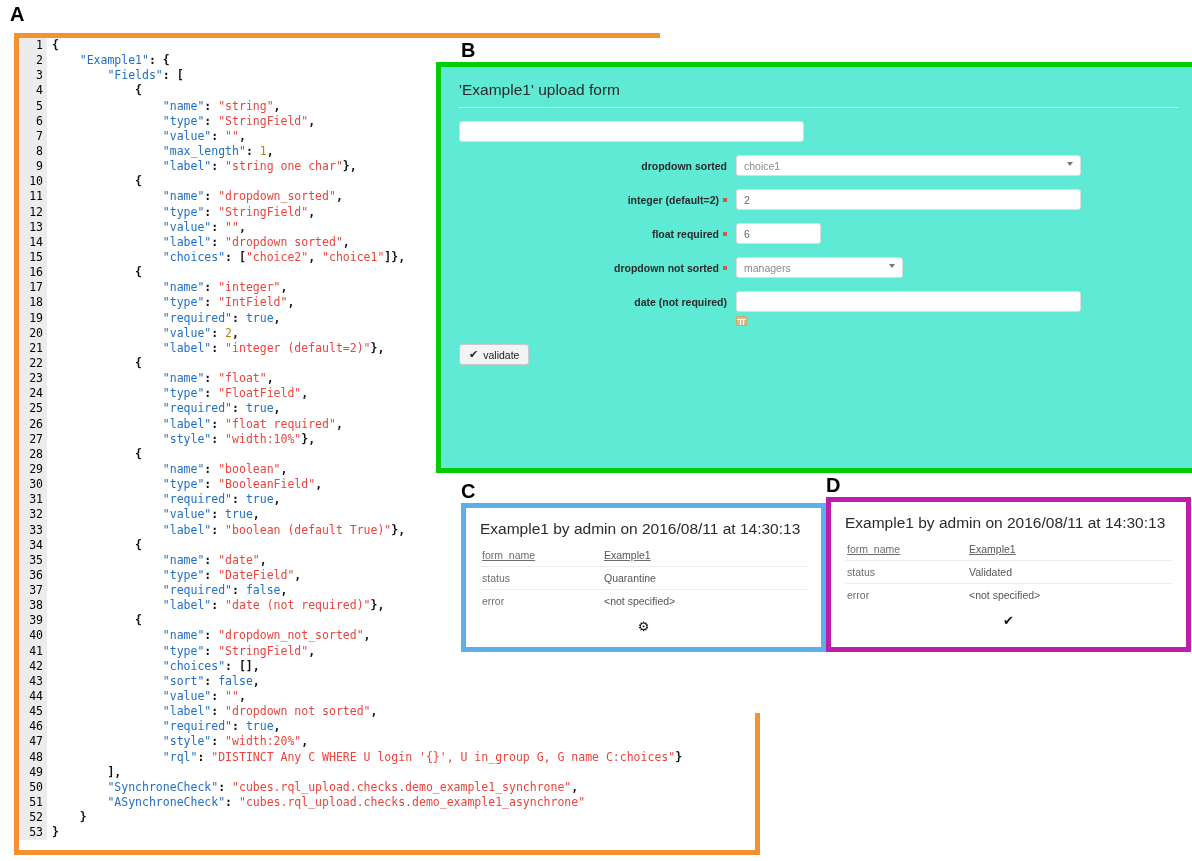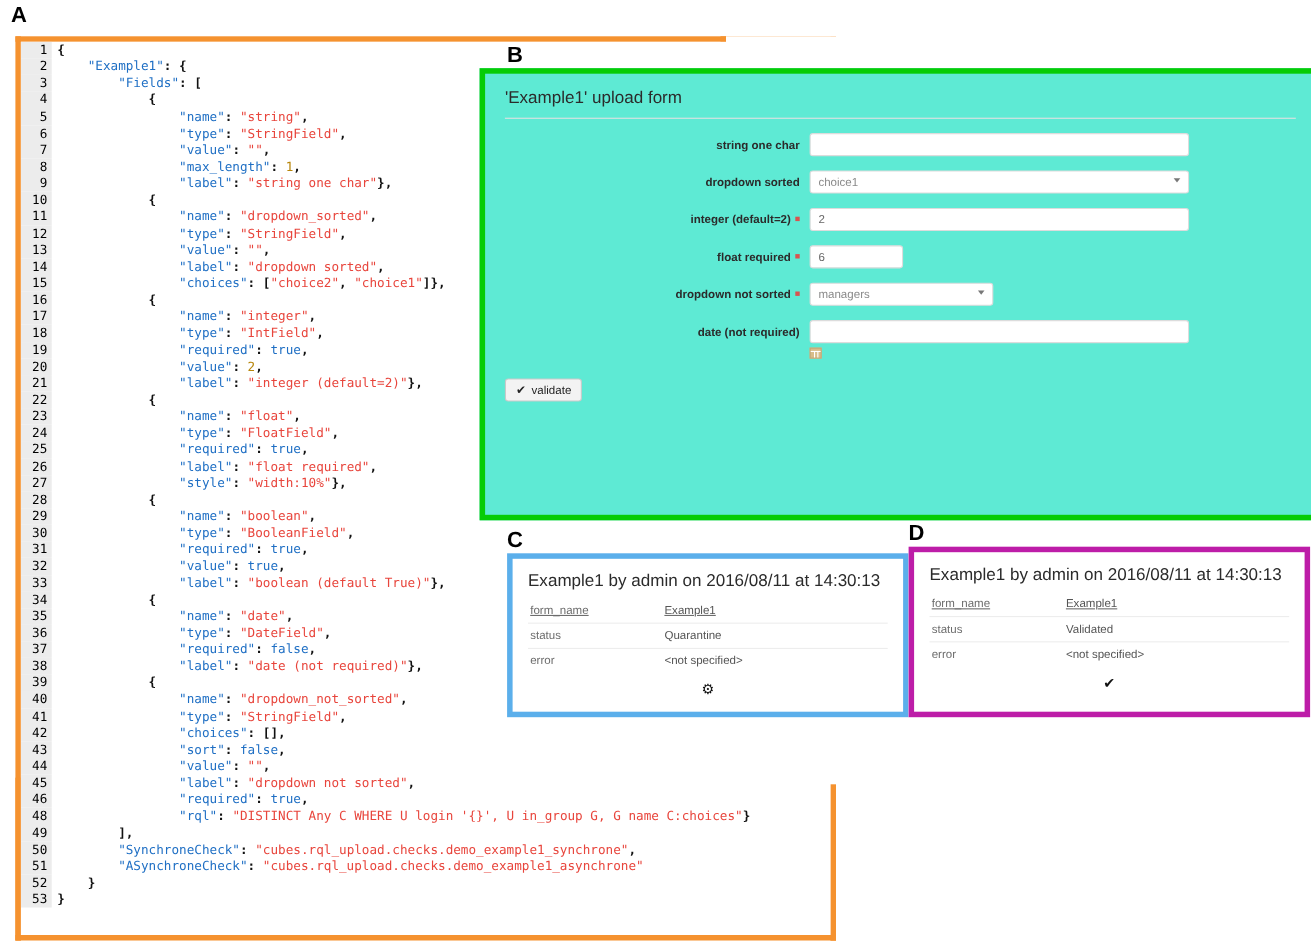--- a/index.html
+++ b/index.html
@@ -266,20 +266,24 @@
       </div>
       <div class="code-row">
         <div class="gutter">45</div>
         <div class="code-text"><span class="">                </span><span class="tk-key">"label"</span><span class="tk-pun">: </span><span class="tk-str">"dropdown not sorted"</span><span class="tk-pun">,</span></div>
       </div>
       <div class="code-row">
         <div class="gutter">46</div>
         <div class="code-text"><span class="">                </span><span class="tk-key">"required"</span><span class="tk-pun">: </span><span class="tk-bool">true</span><span class="tk-pun">,</span></div>
       </div>
       <div class="code-row">
+        <div class="gutter">47</div>
+        <div class="code-text"><span class="">                </span><span class="tk-key">"style"</span><span class="tk-pun">: </span><span class="tk-str">"width:20%"</span><span class="tk-pun">,</span></div>
+      </div>
+      <div class="code-row">
         <div class="gutter">48</div>
         <div class="code-text"><span class="">                </span><span class="tk-key">"rql"</span><span class="tk-pun">: </span><span class="tk-str">"DISTINCT Any C WHERE U login '{}', U in_group G, G name C:choices"</span><span class="tk-pun">}</span></div>
       </div>
       <div class="code-row">
         <div class="gutter">49</div>
         <div class="code-text"><span class="">        </span><span class="tk-pun">],</span></div>
       </div>
       <div class="code-row">
         <div class="gutter">50</div>
         <div class="code-text"><span class="">        </span><span class="tk-key">"SynchroneCheck"</span><span class="tk-pun">: </span><span class="tk-str">"cubes.rql_upload.checks.demo_example1_synchrone"</span><span class="tk-pun">,</span></div>
@@ -300,21 +304,20 @@
 </div>
 
 <div class="panel-label" style="left:461px;top:40px;">B</div>
 <div id="panel-b-border">
   <div id="form-inner">
     <div id="form-title">'Example1' upload form</div>
 
 
     <div id="form-fields">
         <div class="form-row">
-          <div class="form-label"><span>string one char</span></div>
           <div class="form-ctl"><input class="inp w-full" style=""></div>
         </div>
         <div class="form-row">
           <div class="form-label"><span>dropdown sorted</span></div>
           <div class="form-ctl">
             <div class="sel w-dd1">
               <span>choice1</span>
               <span class="caret"></span>
             </div>
           </div>

